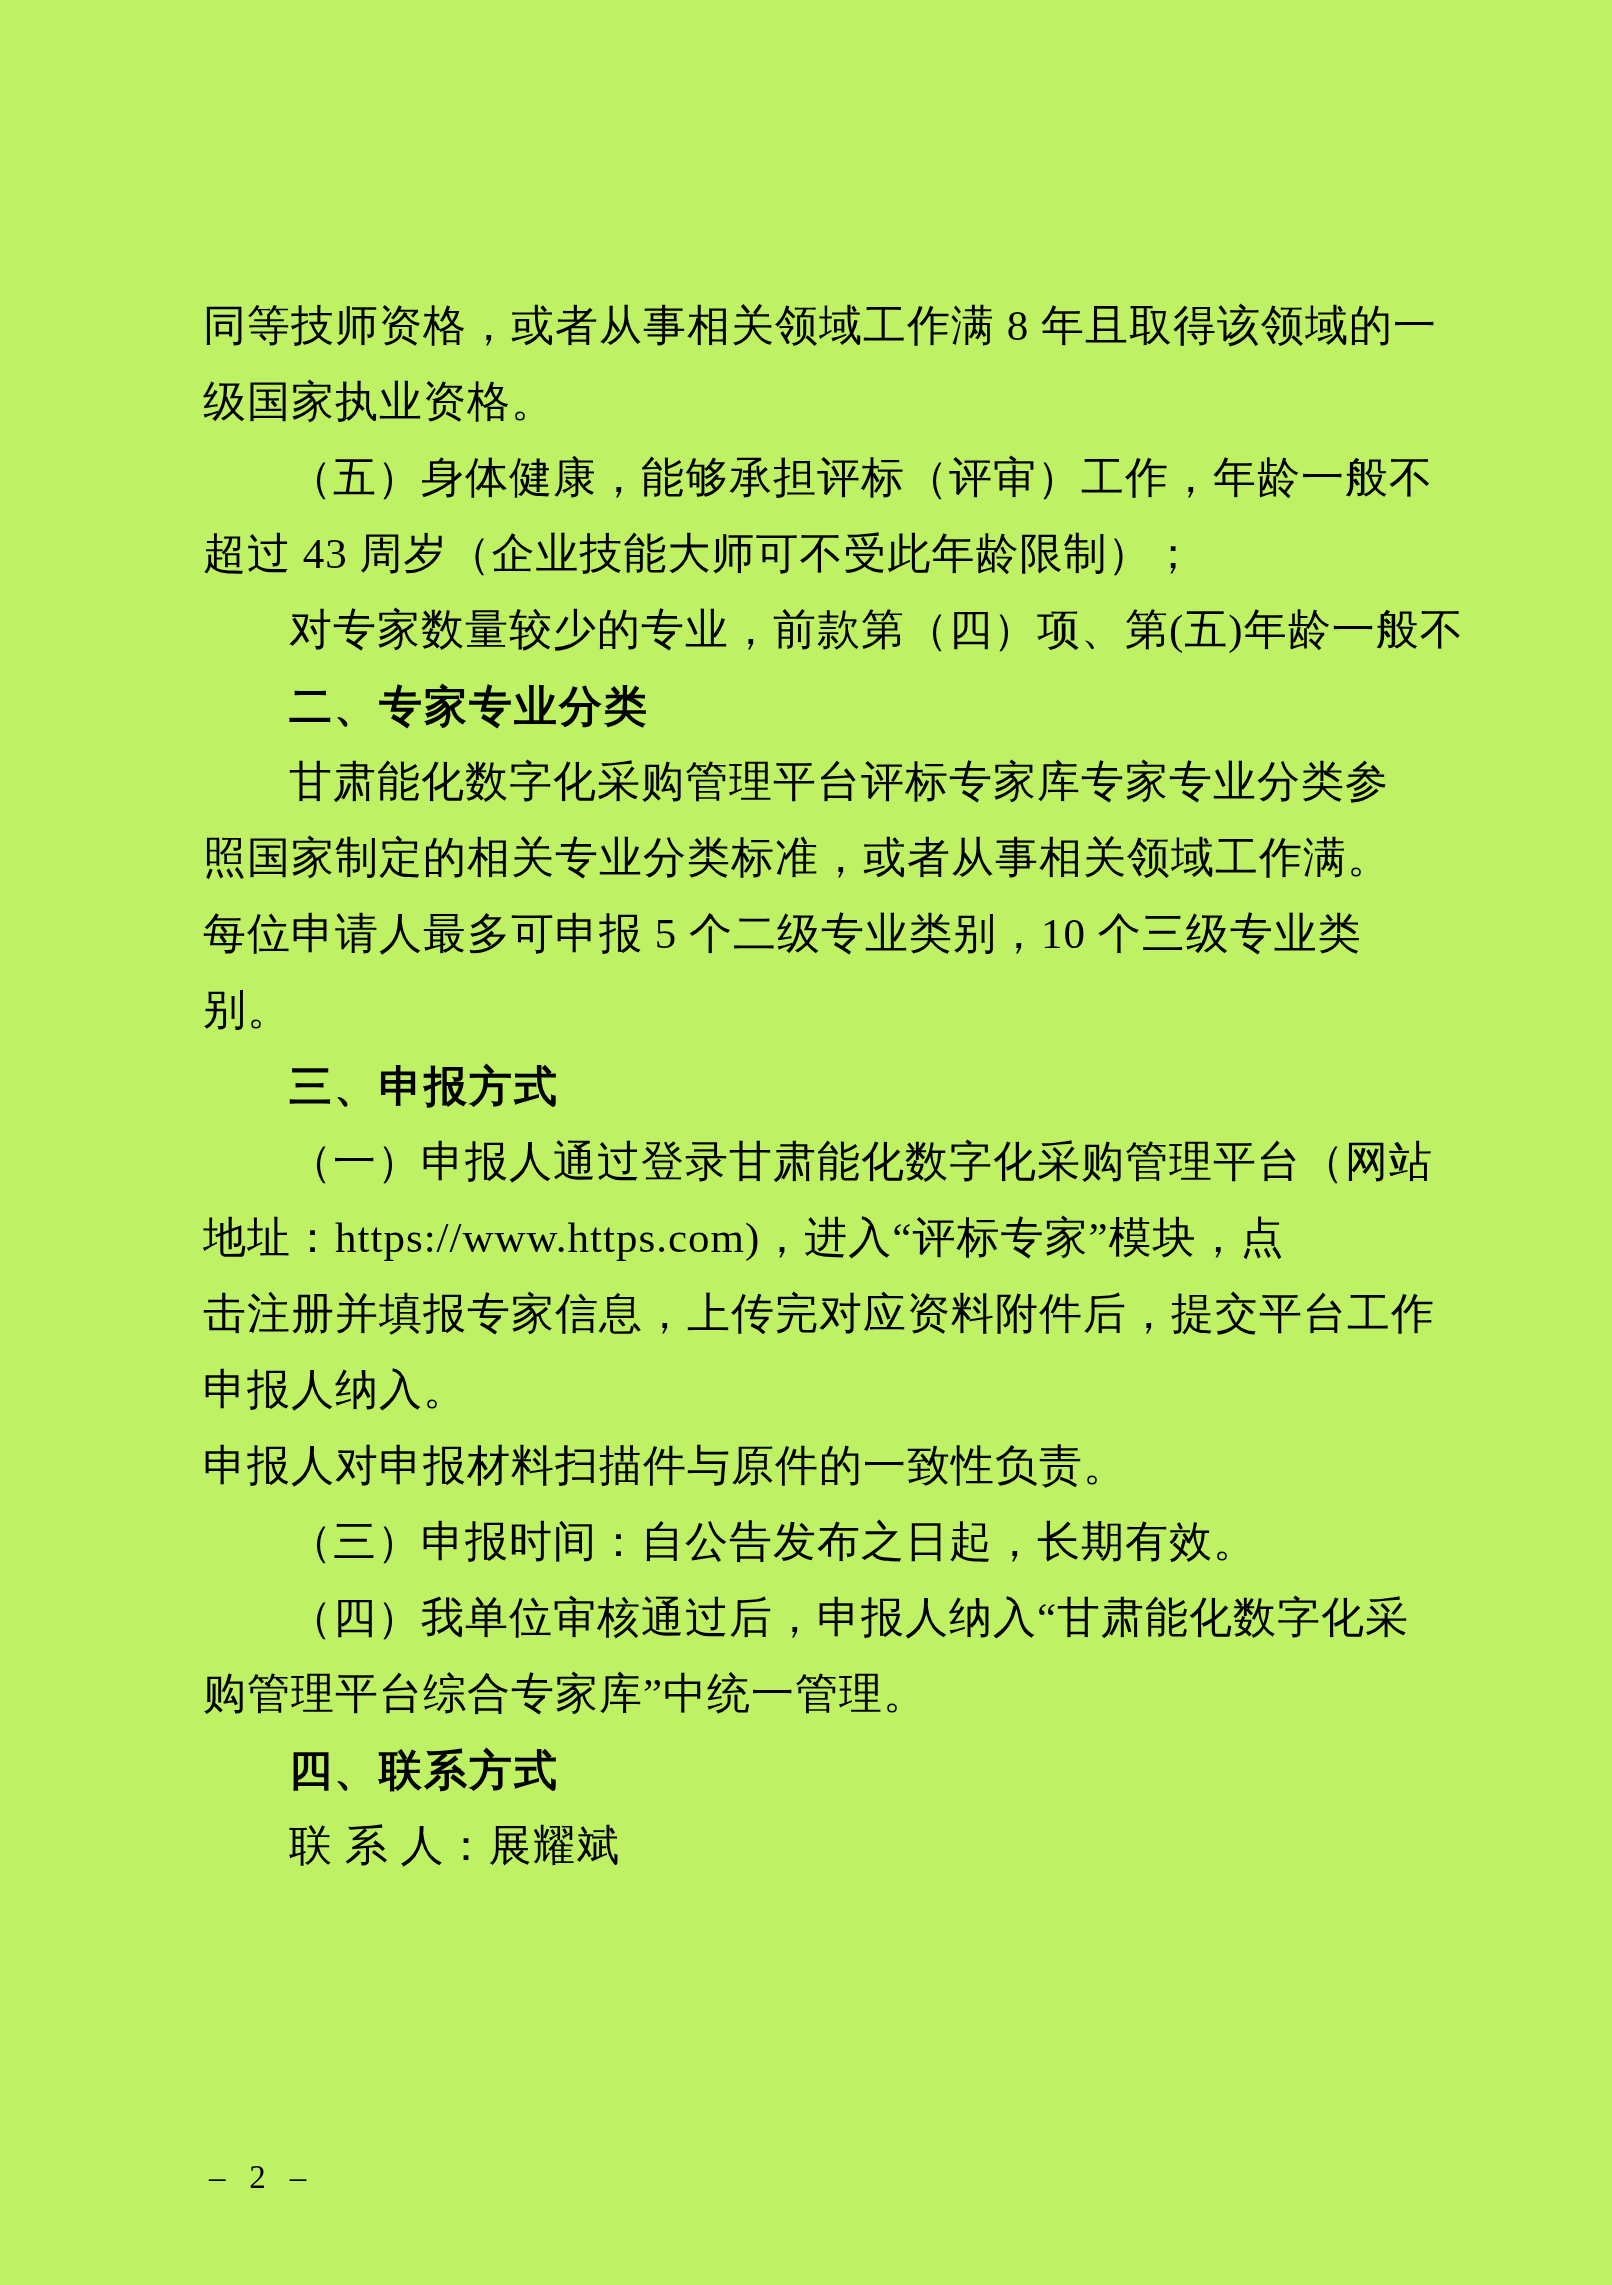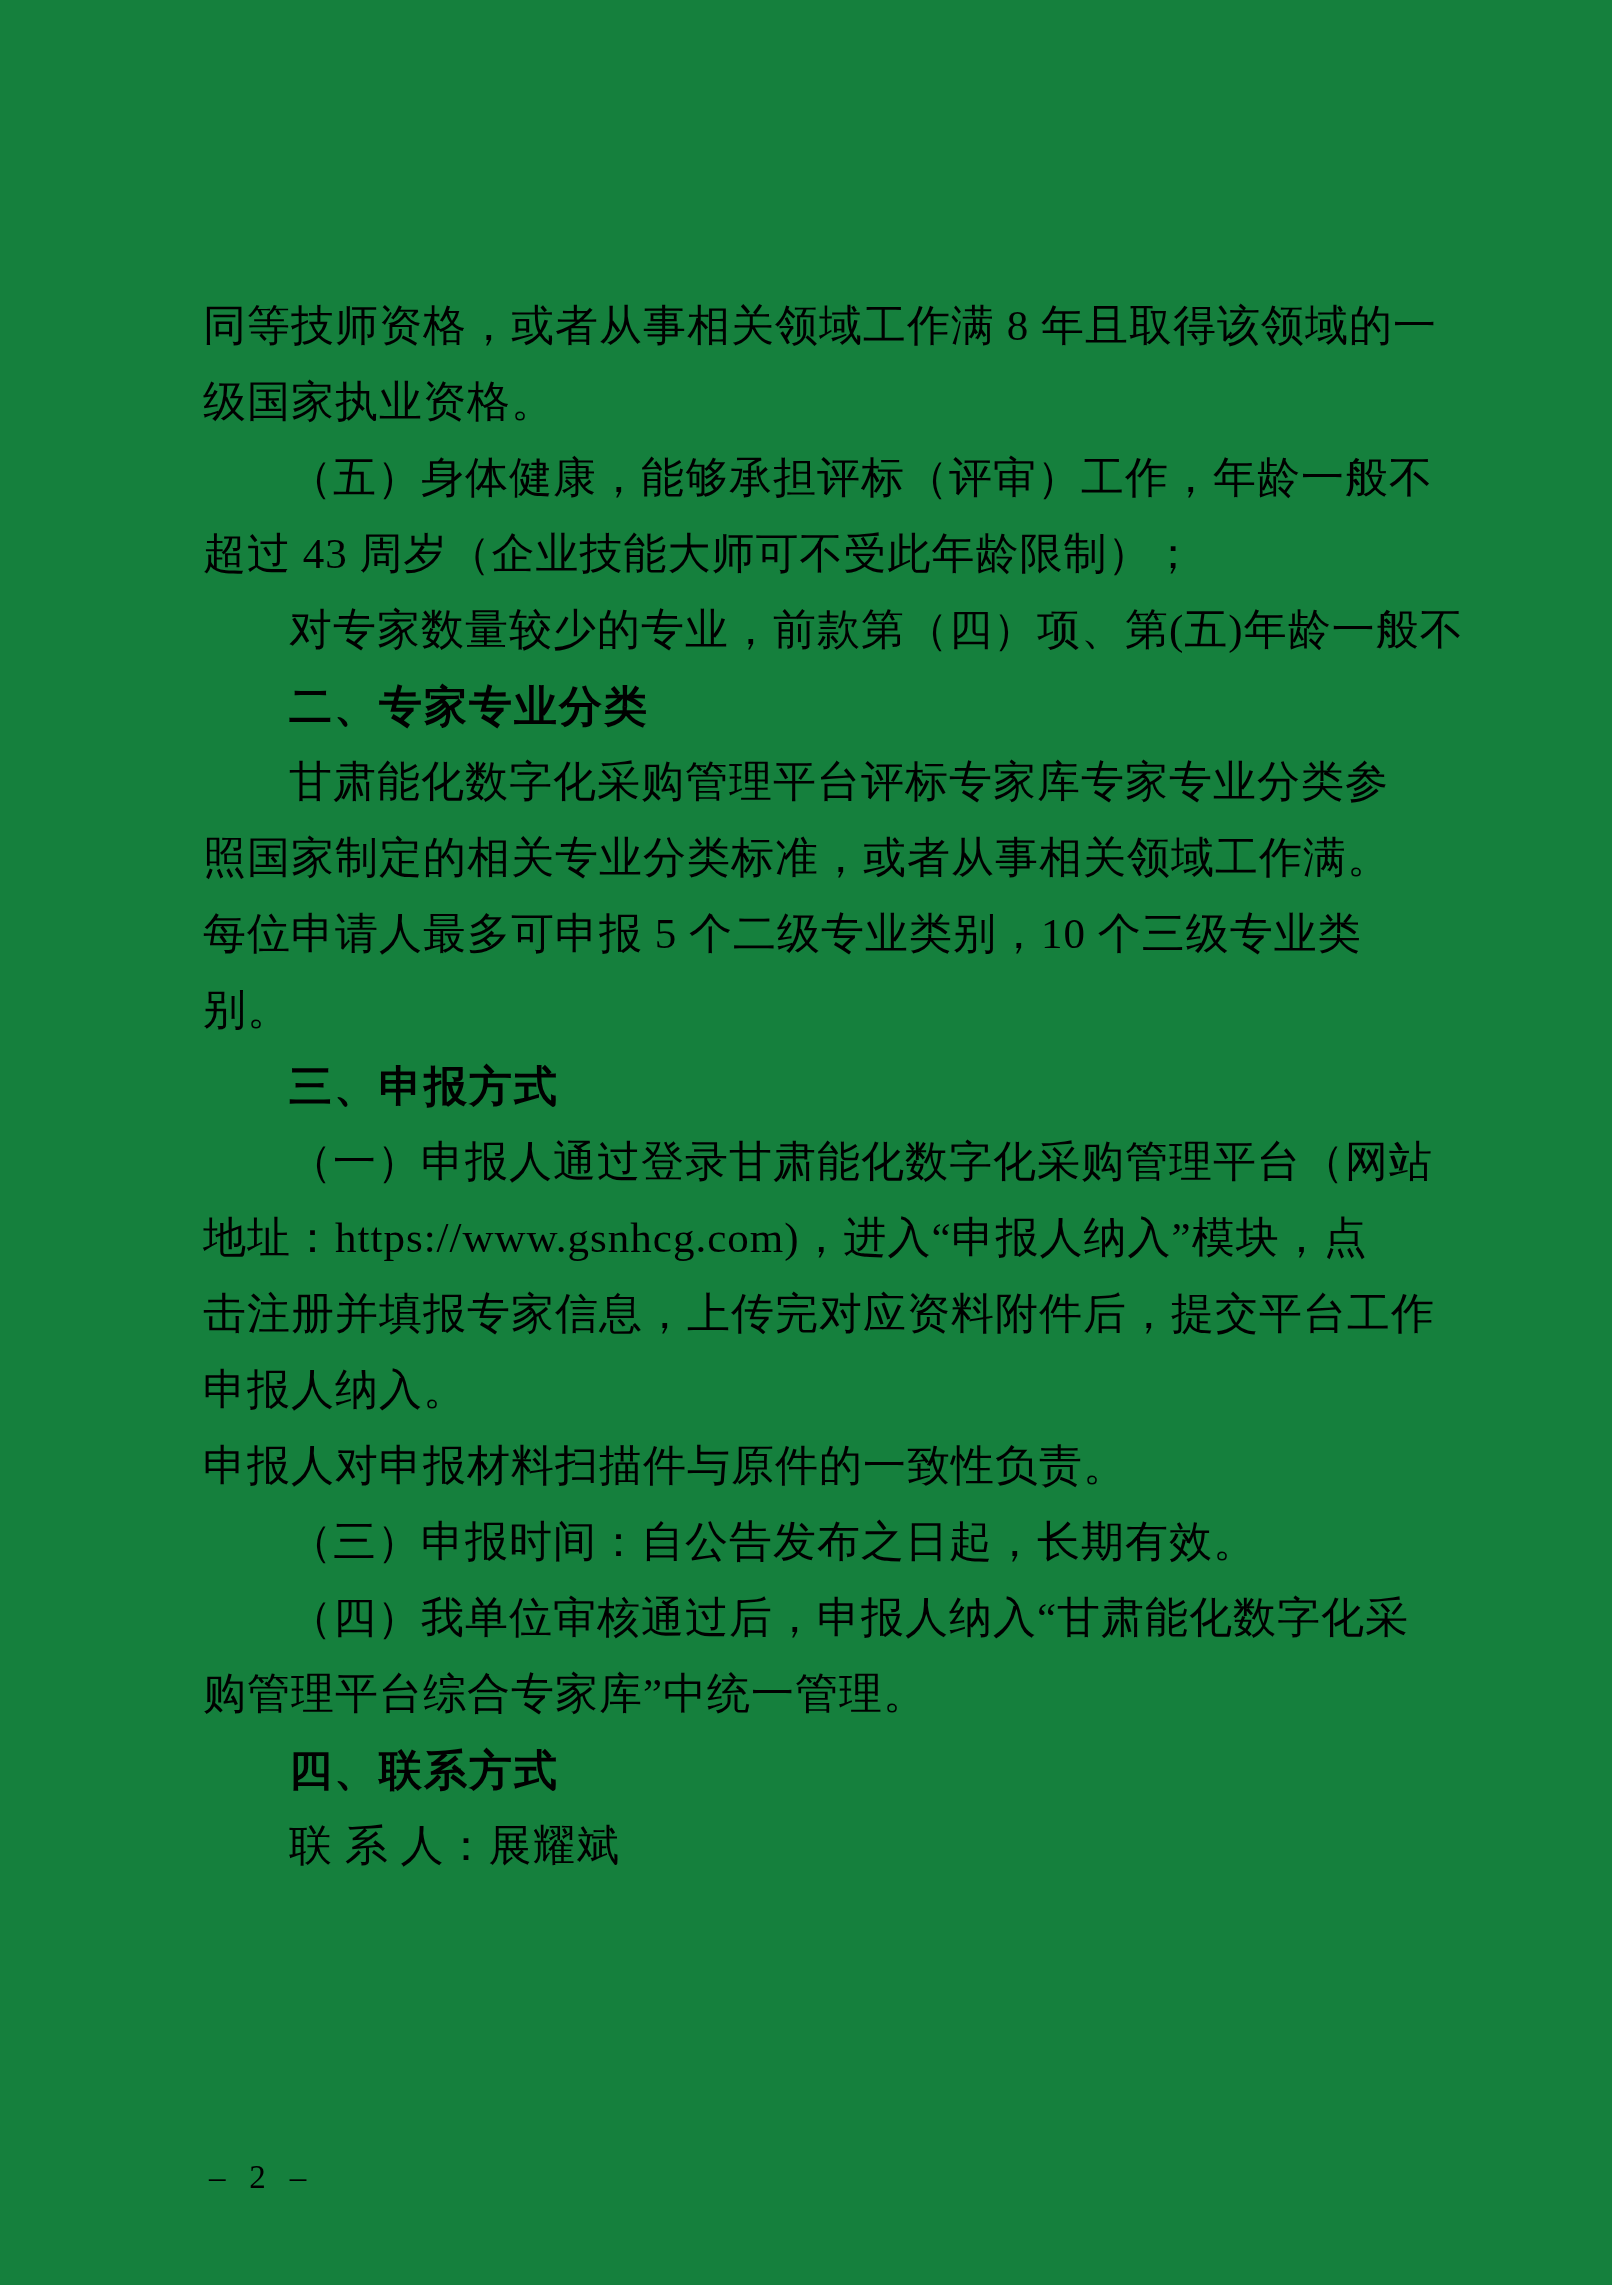--- a/index.html
+++ b/index.html
@@ -1,20 +1,20 @@
 <!DOCTYPE html>
 <html lang="zh"><head>
 <meta charset="utf-8">
 <style>
   html, body { margin: 0; padding: 0; }
   .page {
     position: relative;
     width: 1612px;
     height: 2286px;
-    background: #15803d;
+    background: #bef264;
     color: #000000;
     font-family: "Liberation Serif", "DejaVu Serif", serif;
     overflow: hidden;
   }
   .content {
     position: absolute;
     left: 203px;
     top: 288px;
     width: 1227px;
   }
@@ -50,21 +50,21 @@
     <div class="line indent">（五）身体健康，能够承担评标（评审）工作，年龄一般不</div>
     <div class="line">超过 43 周岁（企业技能大师可不受此年龄限制）；</div>
     <div class="line indent">对专家数量较少的专业，前款第（四）项、第(五)年龄一般不</div>
     <div class="line indent heading">二、专家专业分类</div>
     <div class="line indent">甘肃能化数字化采购管理平台评标专家库专家专业分类参</div>
     <div class="line">照国家制定的相关专业分类标准，或者从事相关领域工作满。</div>
     <div class="line">每位申请人最多可申报 5 个二级专业类别，10 个三级专业类</div>
     <div class="line">别。</div>
     <div class="line indent heading">三、申报方式</div>
     <div class="line indent">（一）申报人通过登录甘肃能化数字化采购管理平台（网站</div>
-    <div class="line">地址：https://www.gsnhcg.com)，进入“申报人纳入”模块，点</div>
+    <div class="line">地址：https://www.https.com)，进入“评标专家”模块，点</div>
     <div class="line">击注册并填报专家信息，上传完对应资料附件后，提交平台工作</div>
     <div class="line">申报人纳入。</div>
     <div class="line">申报人对申报材料扫描件与原件的一致性负责。</div>
     <div class="line indent">（三）申报时间：自公告发布之日起，长期有效。</div>
     <div class="line indent">（四）我单位审核通过后，申报人纳入“甘肃能化数字化采</div>
     <div class="line">购管理平台综合专家库”中统一管理。</div>
     <div class="line indent heading">四、联系方式</div>
     <div class="line indent">联 系 人：展耀斌</div>
   </div>
   <div class="page-number">– 2 –</div>

